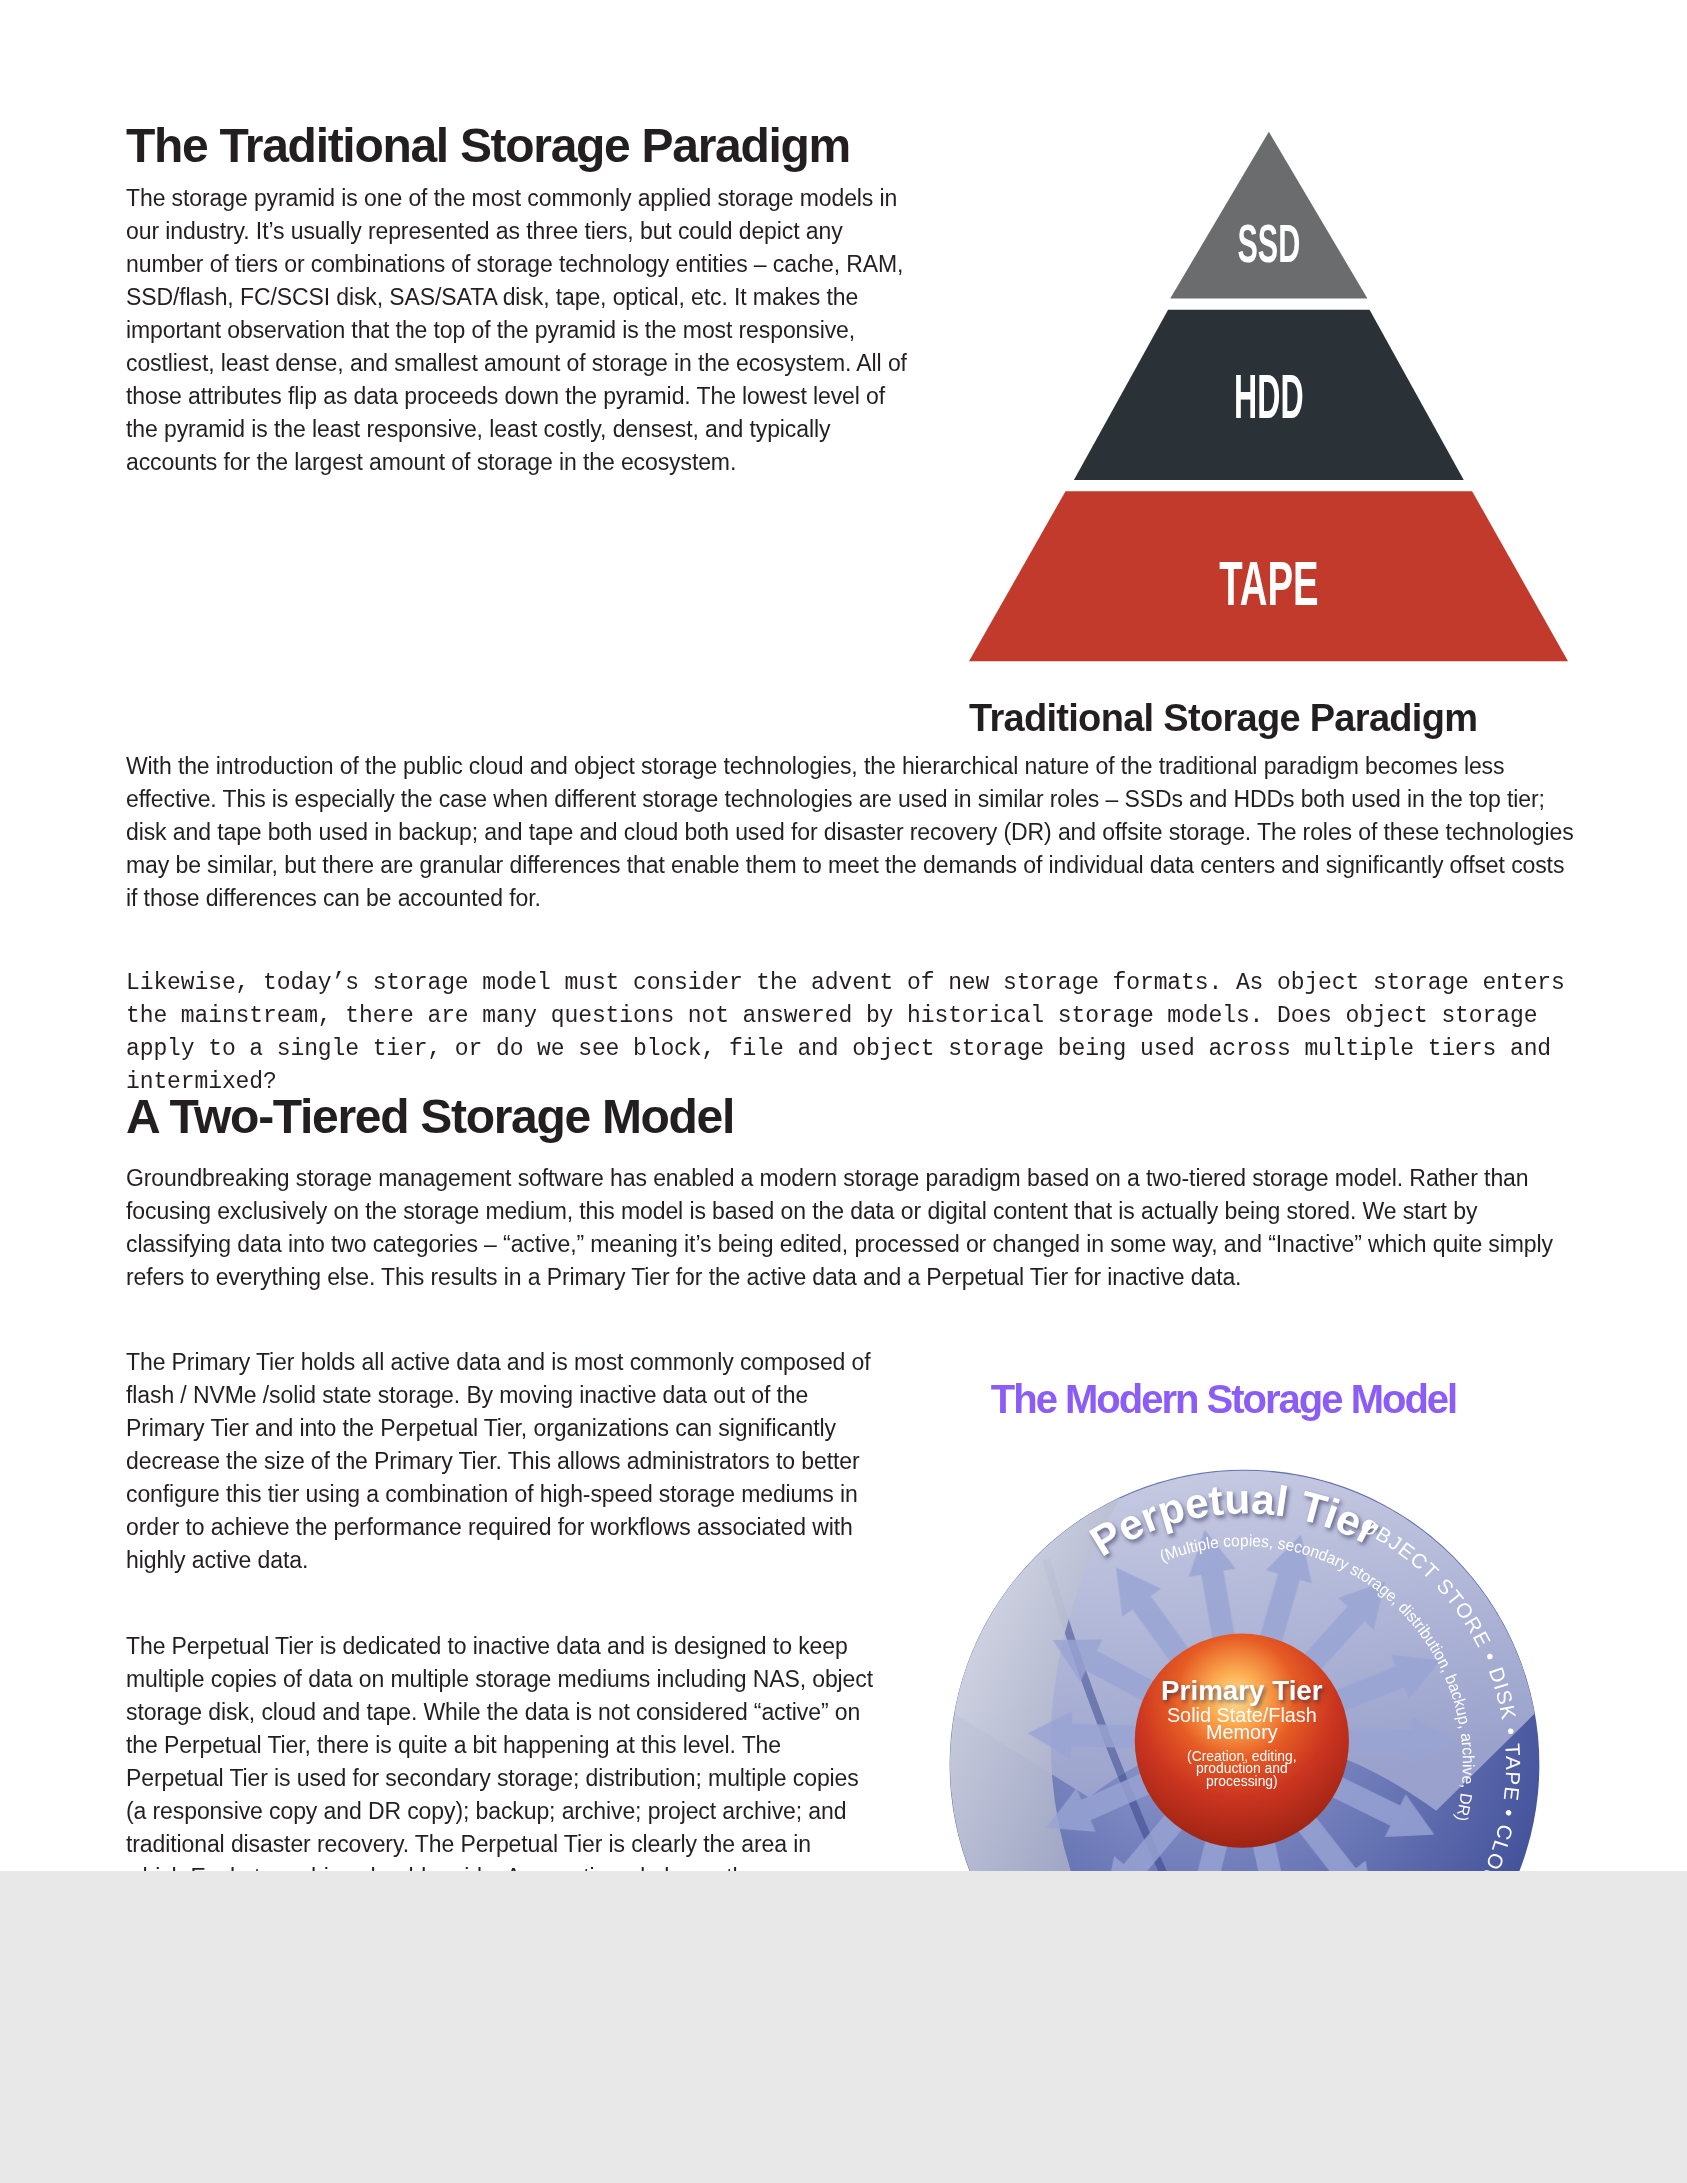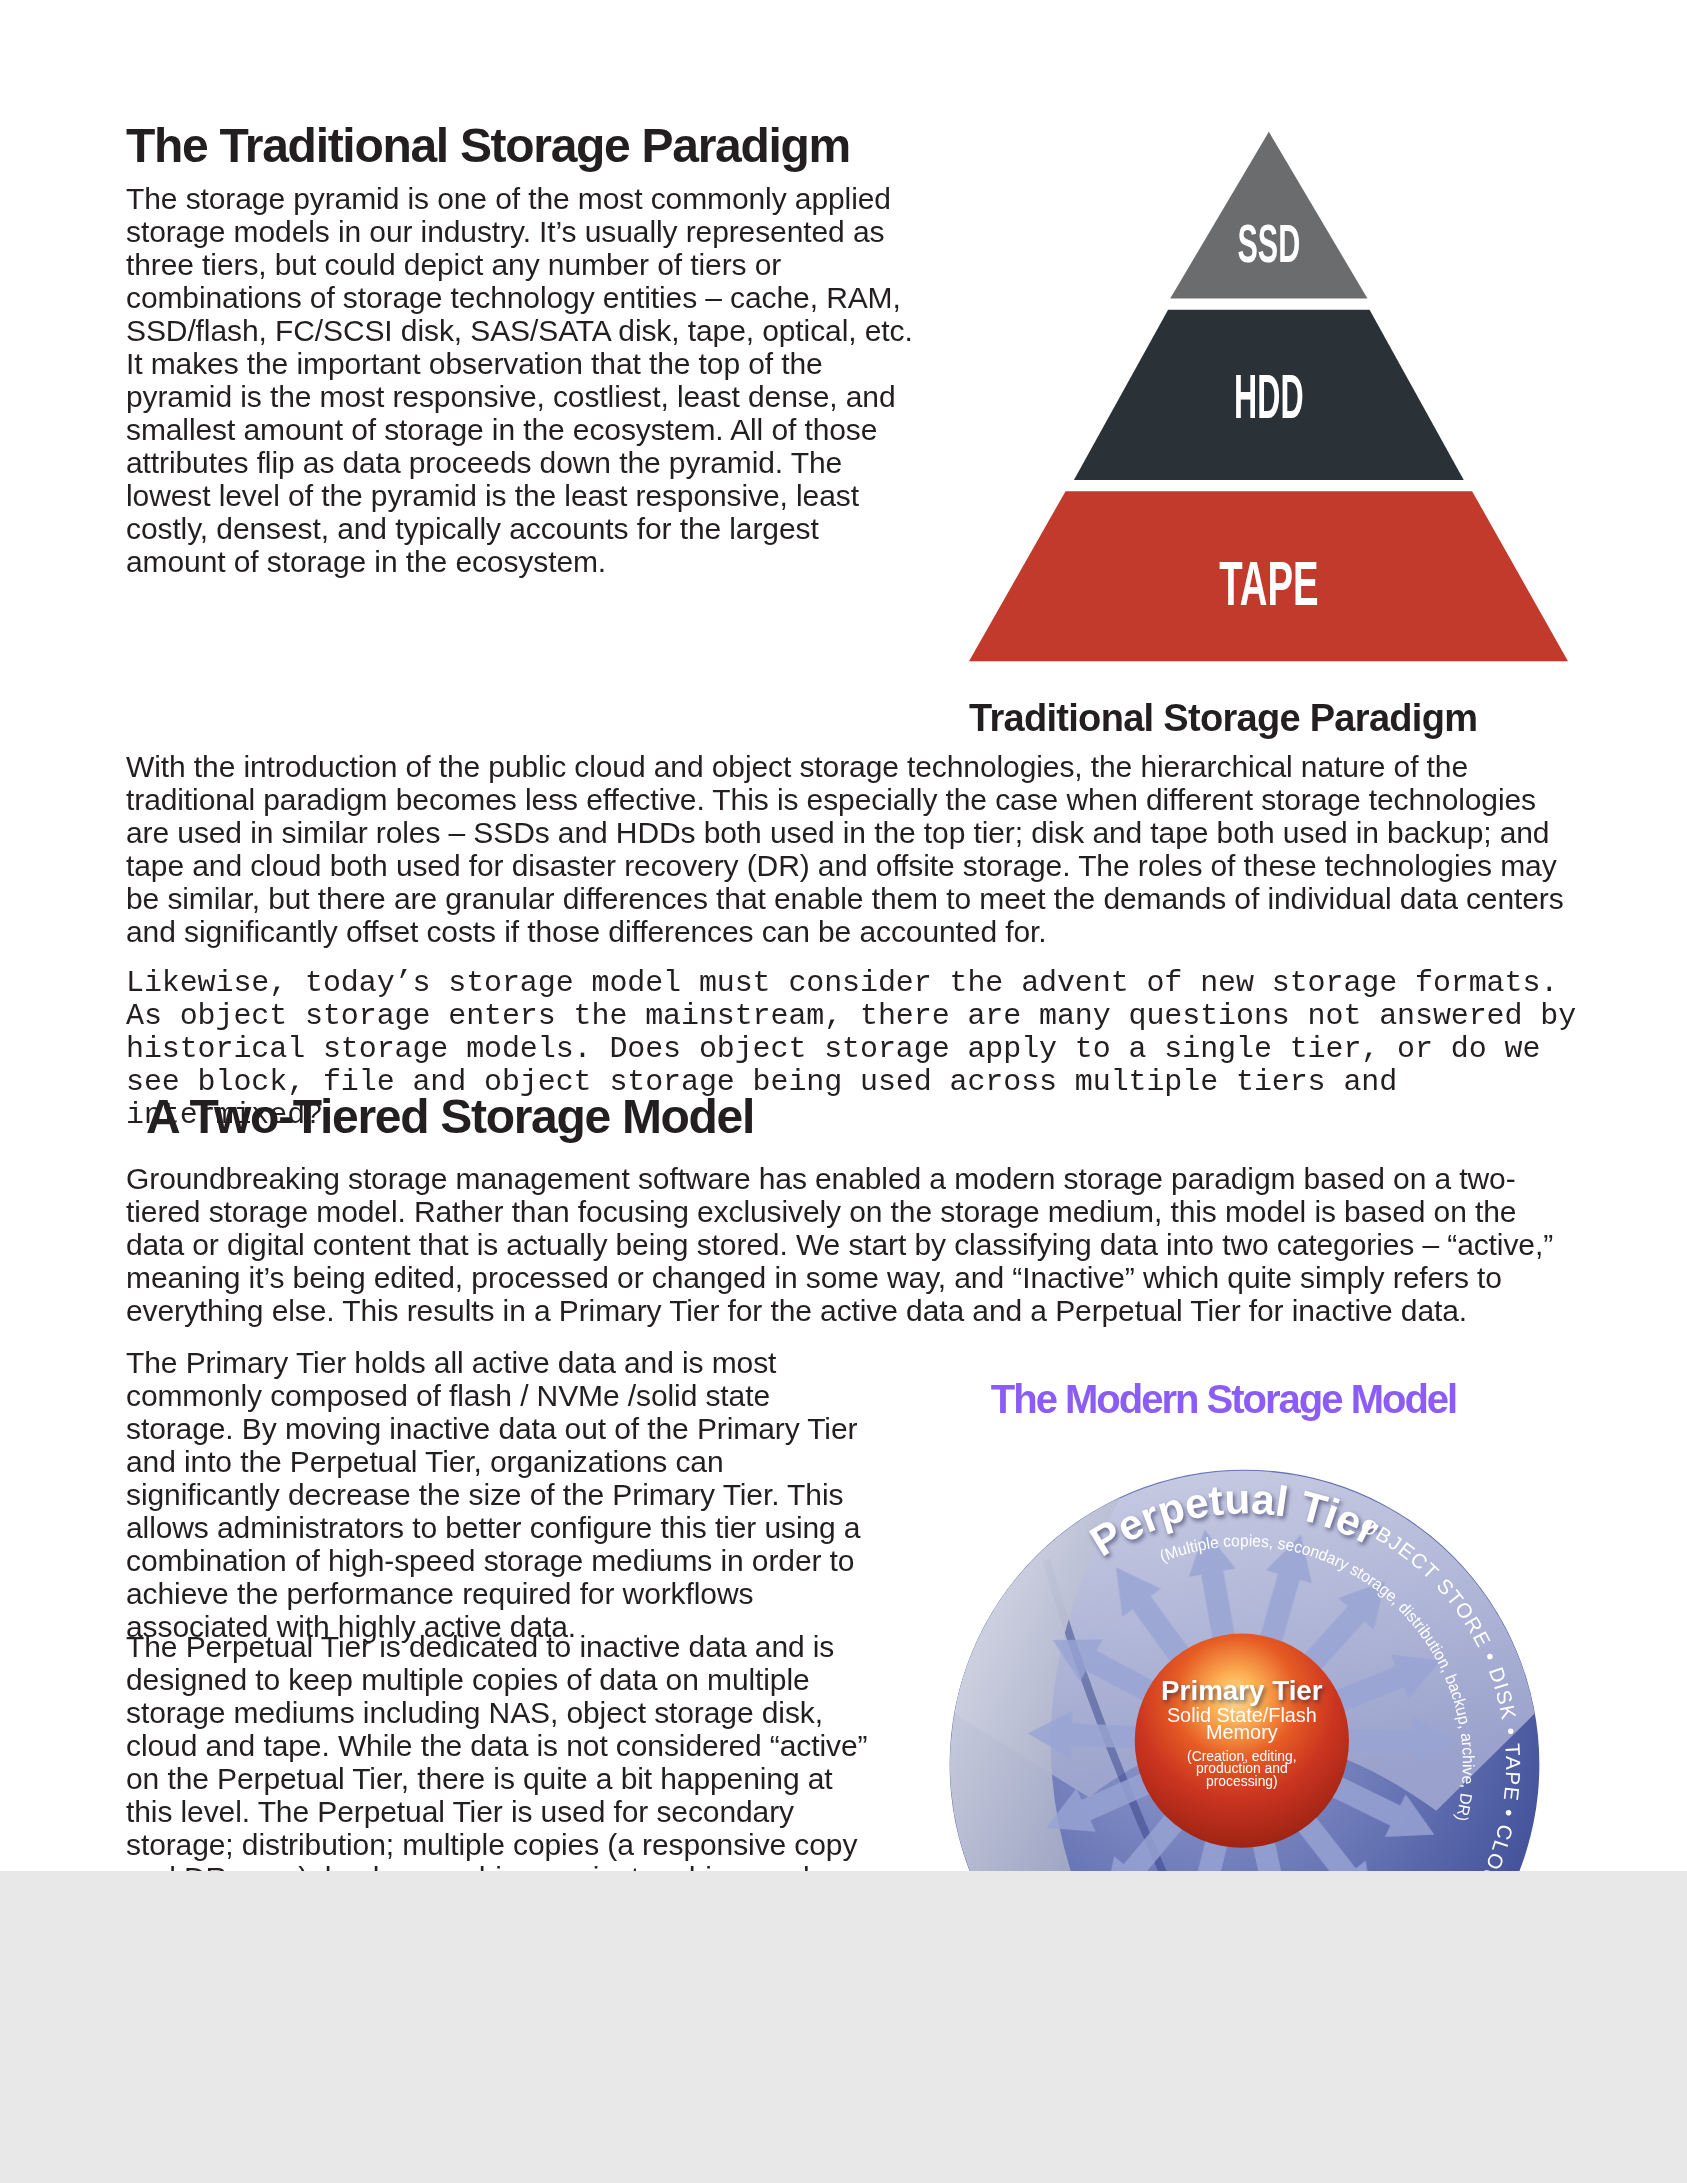--- a/index.html
+++ b/index.html
@@ -11,21 +11,21 @@
     color:#231f20;
     overflow:hidden;
   }
   .h1{
     position:absolute;
     font-size:48px;font-weight:bold;letter-spacing:-1.3px;
     color:#231f20;white-space:nowrap;
   }
   .body-text{
     position:absolute;
-    font-size:30px;line-height:33px;letter-spacing:-0.1px;
+    font-size:23px;line-height:33px;letter-spacing:-0.1px;
     color:#231f20;text-align:left;
   }
   .pyramid-caption{
     position:absolute;left:969px;top:697px;width:642px;
     text-align:left;font-size:38px;font-weight:bold;letter-spacing:-0.7px;
     color:#231f20;
   }
   .modern-title{
     position:absolute;left:896px;top:1377px;width:655px;
     text-align:center;font-size:40px;font-weight:bold;letter-spacing:-2px;
@@ -59,21 +59,21 @@
     <text x="453" y="437" text-anchor="middle" fill="#ffffff" font-size="94" font-weight="bold" textLength="105" lengthAdjust="spacingAndGlyphs">HDD</text>
     <text x="453" y="719" text-anchor="middle" fill="#ffffff" font-size="95" font-weight="bold" textLength="150" lengthAdjust="spacingAndGlyphs">TAPE</text>
   </svg>
 
   <div class="pyramid-caption">Traditional Storage Paradigm</div>
 
   <div class="body-text" style="left:126px;top:750px;width:1452px;">With the introduction of the public cloud and object storage technologies, the hierarchical nature of the traditional paradigm becomes less effective. This is especially the case when different storage technologies are used in similar roles – SSDs and HDDs both used in the top tier; disk and tape both used in backup; and tape and cloud both used for disaster recovery (DR) and offsite storage. The roles of these technologies may be similar, but there are granular differences that enable them to meet the demands of individual data centers and significantly offset costs if those differences can be accounted for.</div>
 
   <div class="body-text" style="left:126px;top:967px;width:1452px;font-family:Liberation Mono, monospace;">Likewise, today’s storage model must consider the advent of new storage formats. As object storage enters the mainstream, there are many questions not answered by historical storage models. Does object storage apply to a single tier, or do we see block, file and object storage being used across multiple tiers and intermixed?</div>
 
-  <div class="h1" style="left:126px;top:1089px;margin-left:20px;">A Two-Tiered Storage Model</div>
+  <div class="h1" style="left:126px;top:1089px;">A Two-Tiered Storage Model</div>
 
   <div class="body-text" style="left:126px;top:1162px;width:1452px;">Groundbreaking storage management software has enabled a modern storage paradigm based on a two-tiered storage model. Rather than focusing exclusively on the storage medium, this model is based on the data or digital content that is actually being stored. We start by classifying data into two categories – “active,” meaning it’s being edited, processed or changed in some way, and “Inactive” which quite simply refers to everything else. This results in a Primary Tier for the active data and a Perpetual Tier for inactive data.</div>
 
   <div class="body-text" style="left:126px;top:1346px;width:748px;">The Primary Tier holds all active data and is most commonly composed of flash / NVMe /solid state storage. By moving inactive data out of the Primary Tier and into the Perpetual Tier, organizations can significantly decrease the size of the Primary Tier. This allows administrators to better configure this tier using a combination of high-speed storage mediums in order to achieve the performance required for workflows associated with highly active data.</div>
 
   <div class="body-text" style="left:126px;top:1630px;width:748px;">The Perpetual Tier is dedicated to inactive data and is designed to keep multiple copies of data on multiple storage mediums including NAS, object storage disk, cloud and tape. While the data is not considered “active” on the Perpetual Tier, there is quite a bit happening at this level. The Perpetual Tier is used for secondary storage; distribution; multiple copies (a responsive copy and DR copy); backup; archive; project archive; and traditional disaster recovery. The Perpetual Tier is clearly the area in which Exabyte archive should reside. As mentioned above, there are multiple mediums in the Perpetual Tier. When it comes to archiving an Exabyte or even 1 percent of an Exabyte, tape has multiple advantages.</div>
 
   <div class="modern-title">The Modern Storage Model</div>
 
   <svg style="position:absolute;left:947px;top:1467px;" width="595" height="595" viewBox="0 0 900 900">

